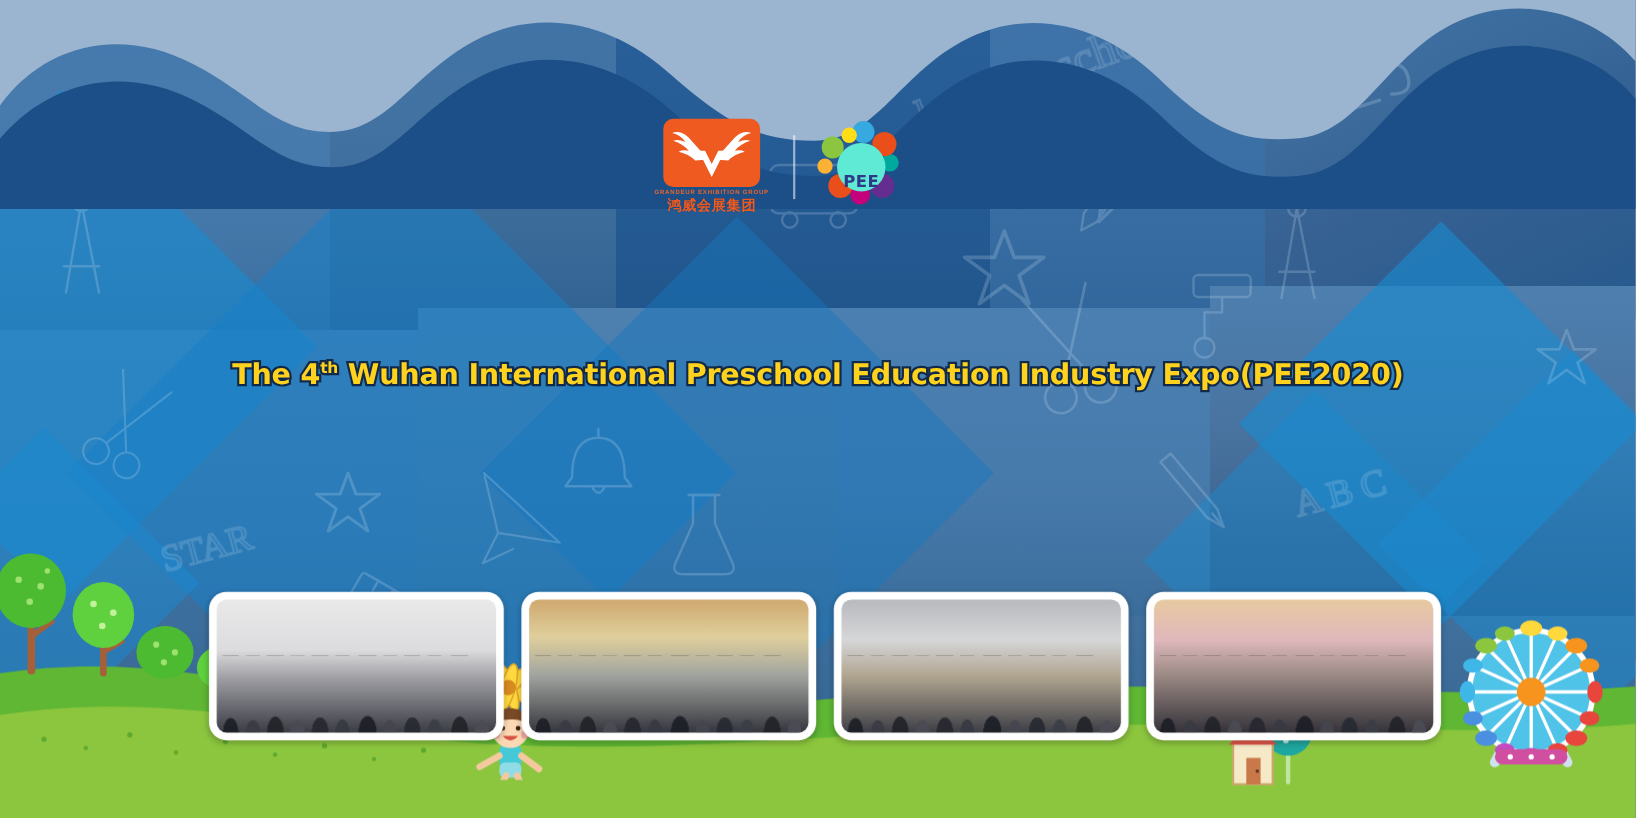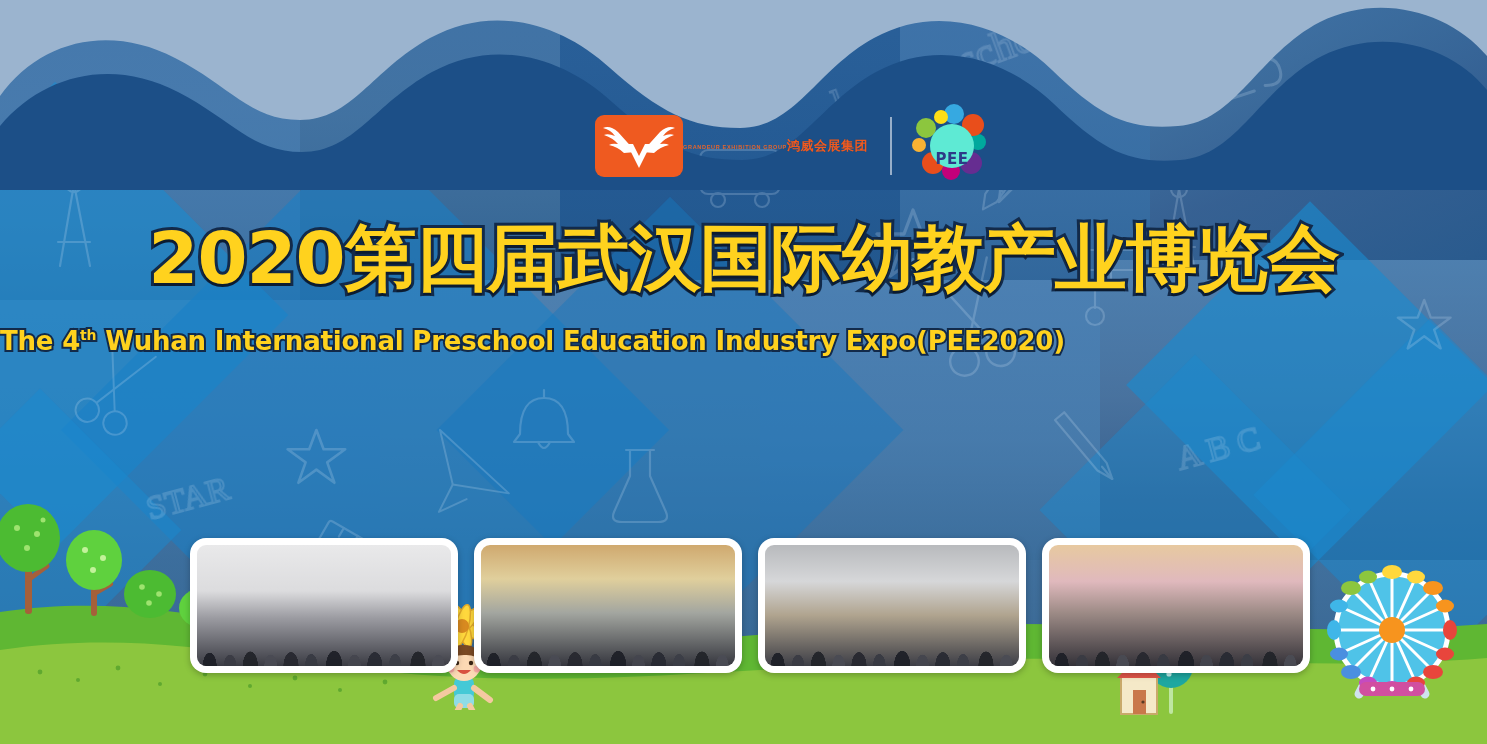--- a/index.html
+++ b/index.html
@@ -88,21 +88,21 @@
 
   
   .wave { position:absolute; left:0; top:0; width:100%; }
   .wave svg { display:block; width:100%; }
   .wave-back { z-index:3; }
   .wave-front { z-index:4; }
 
   
   .logo-row { position:absolute; left:595px; top:105; top:108px; display:flex; align-items:center; gap:22px; z-index:20; }
 
-  .hw-logo { display:flex; flex-direction:row; align-items:center; }
+  .hw-logo { display:flex; flex-direction:column; align-items:center; }
   .hw-box { width:88px; height:62px; background:#ef5a20; border-radius:9px;
             display:flex; align-items:center; justify-content:center; }
   .hw-en { font-size:5.5px; letter-spacing:.7px; color:#e8652b; margin-top:2px; font-weight:bold; }
   .hw-cn { font-size:13px; color:#ef5a20; font-weight:bold; letter-spacing:.5px;
            text-shadow:0 0 1px rgba(0,0,0,.2); }
 
   .divider { width:2px; height:58px; background:rgba(255,255,255,.55); }
 
   .pee { position:relative; width:76px; height:76px; }
   .pee .blob { position:absolute; border-radius:50%; }
@@ -116,21 +116,21 @@
   .title-main {
     position:absolute; left:0; right:0; top:222px; text-align:center; z-index:25;
     font-family:"DejaVu Sans", sans-serif;
     font-weight:bold; font-size:72px; line-height:1;
     color:#ffd21e; letter-spacing:-1px;
     -webkit-text-stroke:6px #122a4a;
     paint-order:stroke fill;
     text-shadow:0 3px 0 rgba(0,0,0,.35);
   }
   .title-sub {
-    position:absolute; left:0; right:0; top:326px; text-align:left; z-index:25;
+    position:absolute; left:0; right:0; top:326px; text-align:center; z-index:25;
     font-family:"DejaVu Sans", sans-serif;
     font-weight:bold; font-size:26px; letter-spacing:-.2px;
     color:#ffd21e;
     -webkit-text-stroke:4px #122a4a;
     paint-order:stroke fill;
   }
   .title-sub sup { font-size:14px; }
 
   .date-line, .venue-line {
     position:absolute; left:0; right:0; text-align:center; z-index:25;
@@ -379,21 +379,20 @@
       <div class="blob" style="left:56px; top:26px; width:16px; height:16px; background:#00a99d;"></div>
       <div class="blob" style="left:48px; top:6px;  width:22px; height:22px; background:#e94e1b;"></div>
       <div class="blob" style="left:30px; top:-4px; width:20px; height:20px; background:#36a9e1;"></div>
       <div class="blob" style="left:20px; top:2px;  width:14px; height:14px; background:#ffde17;"></div>
       <div class="core">
         <span>PEE</span>
       </div>
     </div>
   </div>
 
-  <div class="title-main">2020第四届武汉国际幼教产业博览会</div>
 
   <div class="title-sub">
     <span>The 4</span><sup>th</sup>
     <span>Wuhan International Preschool Education Industry Expo(PEE2020)</span>
   </div>
 
 
   <div class="grass-back">
     <svg viewBox="0 0 1487 190" preserveAspectRatio="none" aria-hidden="true">
       <path fill="#5fb733" d="M0,58 C150,36 250,78 400,92 C560,108 700,80 900,72 C1100,64 1300,84 1487,70 L1487,190 L0,190 Z"></path>

